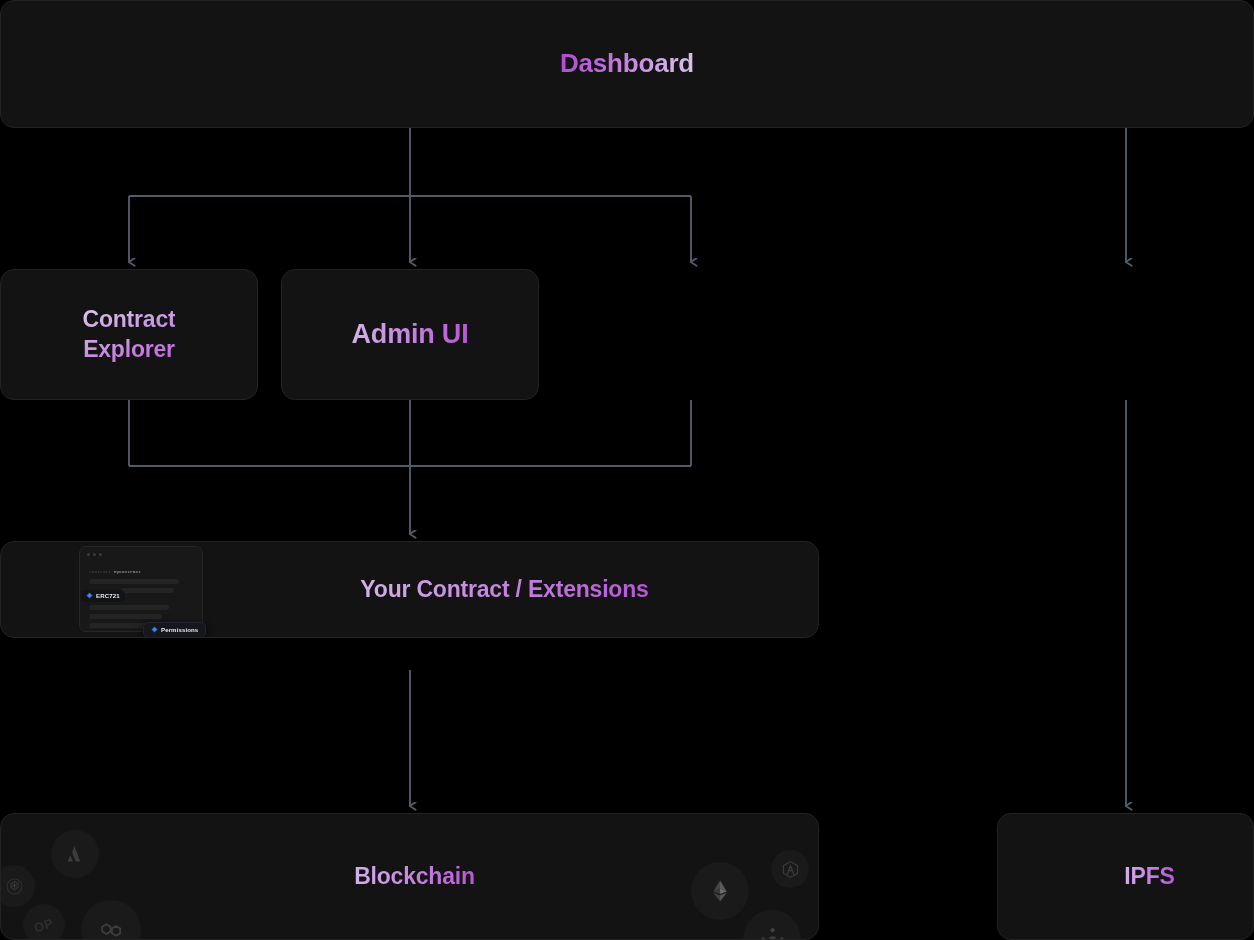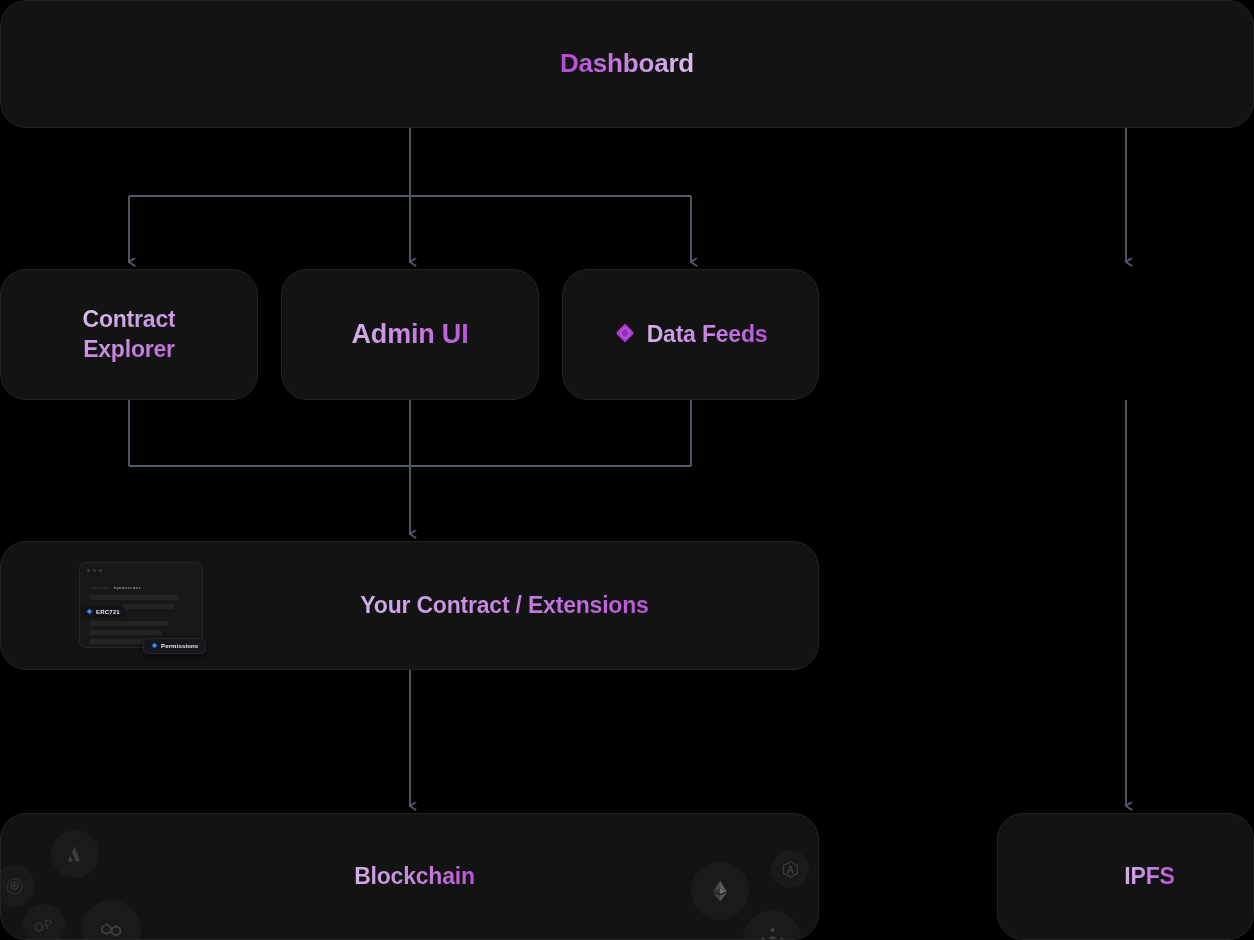--- a/index.html
+++ b/index.html
@@ -32,21 +32,21 @@
     z-index: 1;
     pointer-events: none;
   }
 
   
   .node {
     position: absolute;
     z-index: 2;
     background: #131313;
     border: 1px solid #232323;
-    border-radius: 26px;
+    border-radius: 14px;
     box-sizing: border-box;
     display: flex;
     align-items: center;
     justify-content: center;
     overflow: hidden;
   }
 
   .node-label {
     font-weight: 700;
     letter-spacing: -0.2px;
@@ -79,21 +79,21 @@
 
   #node-admin-ui { left: 281px; top: 269px; width: 258px; height: 131px; }
   #node-admin-ui .node-label { font-size: 27px; }
 
   #node-data-feeds { left: 562px; top: 269px; width: 257px; height: 131px; }
   #node-data-feeds .node-label { font-size: 23px; }
 
   #node-storage { left: 997px; top: 269px; width: 257px; height: 131px; }
   #node-storage .node-label { font-size: 23px; }
 
-  #node-your-contract { left: 0px;   top: 541px; width: 819px; height: 129px; }
+  #node-your-contract { left: 0px;   top: 541px; width: 819px; height: 97px; }
   #node-your-contract .node-label { font-size: 23px; }
 
   #node-blockchain { left: 0px;   top: 813px; width: 819px; height: 127px; padding-left: 10px; }
   #node-blockchain .node-label { font-size: 23px; }
 
   #node-ipfs { left: 997px; top: 813px; width: 257px; height: 127px; }
   #node-ipfs .node-label { font-size: 23px; margin-left: 48px; }
 
   
   .icon-row {
@@ -232,33 +232,20 @@
 
   <div class="node" id="node-contract-explorer">
     <div class="node-label grad-diag">Contract
 Explorer</div>
   </div>
 
   <div class="node" id="node-admin-ui">
     <div class="node-label grad-rl">Admin UI</div>
   </div>
 
-  <div class="node" id="node-data-feeds">
-    <div class="icon-row">
-      <span class="leaf-icon">
-        <svg width="22" height="22" viewBox="0 0 24 24">
-          <path d="M12 1.6 L16.6 6.2 L21.2 10.8 L21.2 13.2 L16.6 17.8 L12 22.4
-                   L7.4 17.8 L2.8 13.2 L2.8 10.8 L7.4 6.2 Z" fill="#a839cf"></path>
-          <path d="M12 5.1 L17.6 10.7 L17.6 13.3 L12 18.9 L6.4 13.3 L6.4 10.7 Z" fill="#c25ae0"></path>
-          <path d="M12 7.0 L15.9 10.9 L15.9 13.1 L12 17.0 L8.1 13.1 L8.1 10.9 Z" fill="#8e2fb4"></path>
-        </svg>
-      </span>
-      <span class="node-label grad-rl">Data Feeds</span>
-    </div>
-  </div>
 
 
   <div class="node" id="node-your-contract">
     <div class="contract-inner">
 
       <div class="code-art">
         <div class="code-card">
           <span class="dots">
             <i></i>
               <i></i>

